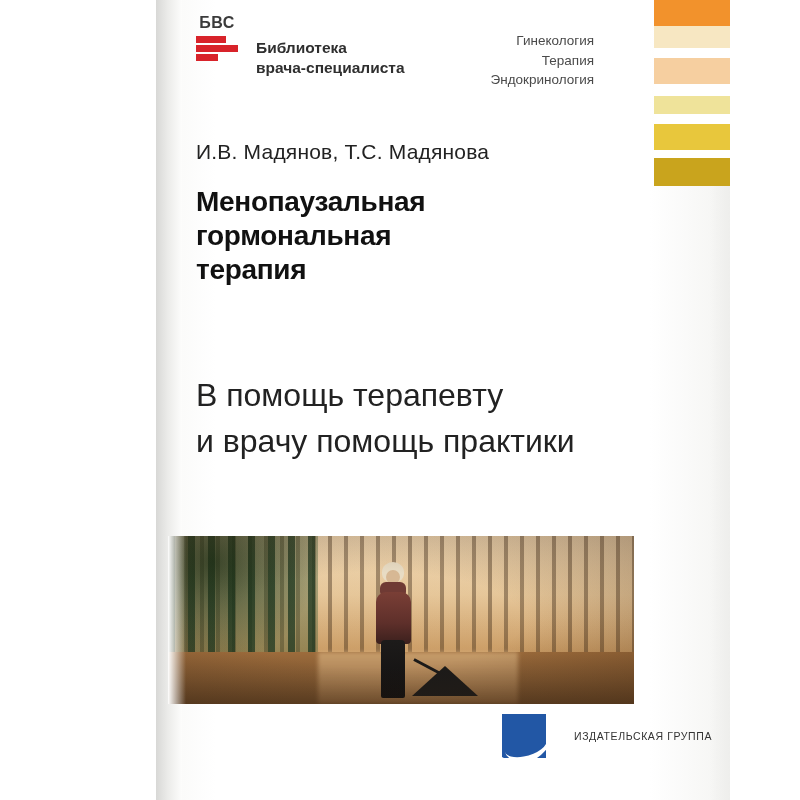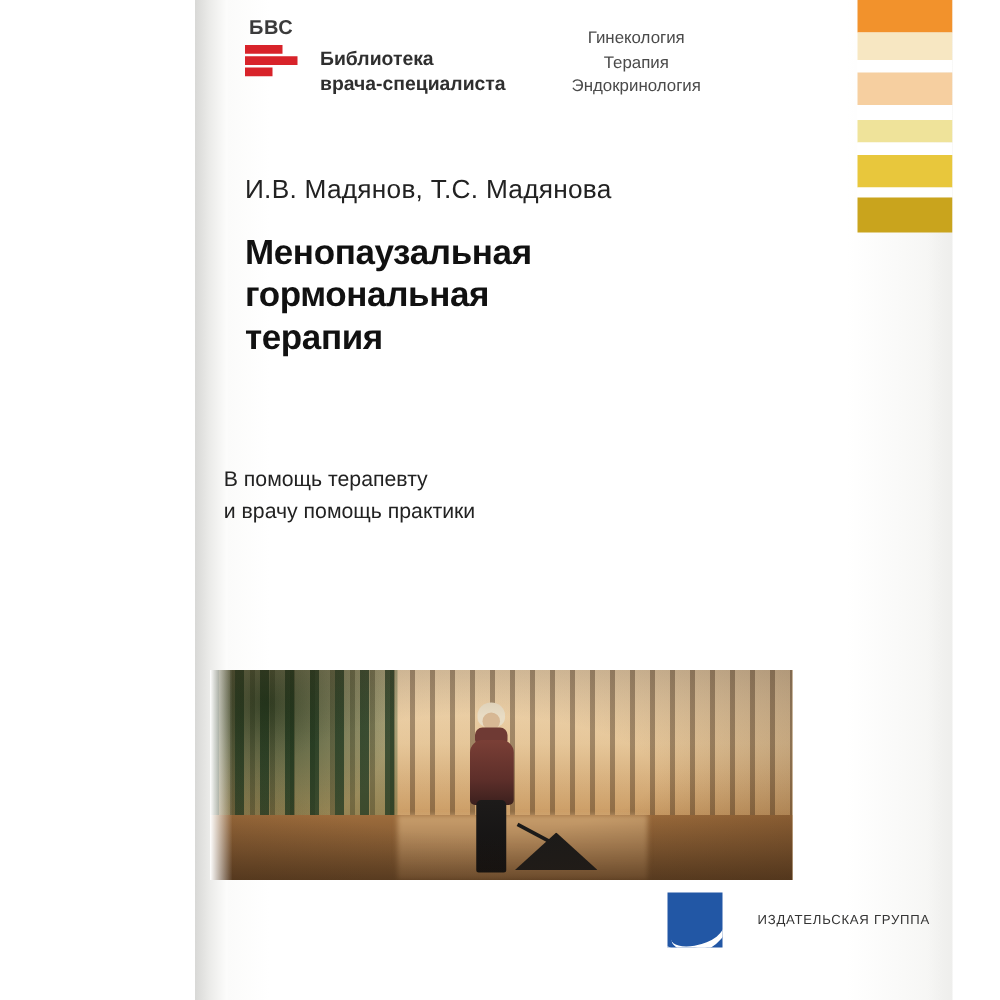--- a/index.html
+++ b/index.html
@@ -26,21 +26,20 @@
     position: absolute;
     left: 156px;
     top: 0px;
     width: 574px;
     height: 800px;
     background: linear-gradient(to right,
         #e4e4e2 0px, #f2f2f0 10px, #fbfbfa 26px,
         #ffffff 60px, #ffffff 86%, #f4f4f2 100%);
     box-shadow: 0 0 0 0 transparent;
     overflow: hidden;
-    padding-left: 32px;
   }
 
   
   .spine-shadow {
     position: absolute;
     left: 0;
     top: 0;
     width: 26px;
     height: 100%;
     background: linear-gradient(to right, #d8d8d6 0%, #ebebe9 45%, #fdfdfc 100%);
@@ -121,26 +120,26 @@
     font-weight: bold;
     color: #2f2f2f;
     line-height: 1.28;
     padding-top: 6px;
     margin-top: 18px;
   }
 
   .specialties {
     position: absolute;
     left: 268px;
-    top: 20px;
+    top: 31px;
     width: 170px;
     font-size: 13.5px;
     color: #4a4a4a;
     line-height: 1.45;
-    text-align: center;
+    text-align: right;
   }
 
   
   .authors {
     position: absolute;
     left: 40px;
     top: 140px;
     width: 420px;
     font-size: 21px;
     color: #222222;
@@ -157,24 +156,24 @@
     font-size: 28px;
     font-weight: bold;
     color: #111111;
     line-height: 1.22;
     letter-spacing: -0.3px;
   }
 
   
   .subtitle {
     position: absolute;
-    left: 23px;
+    left: 40px;
     top: 372px;
     width: 430px;
-    font-size: 17px;
+    font-size: 32px;
     color: #222222;
     line-height: 1.45;
   }
 
   
   .photo {
     position: absolute;
     left: 12px;
     top: 536px;
     width: 466px;

